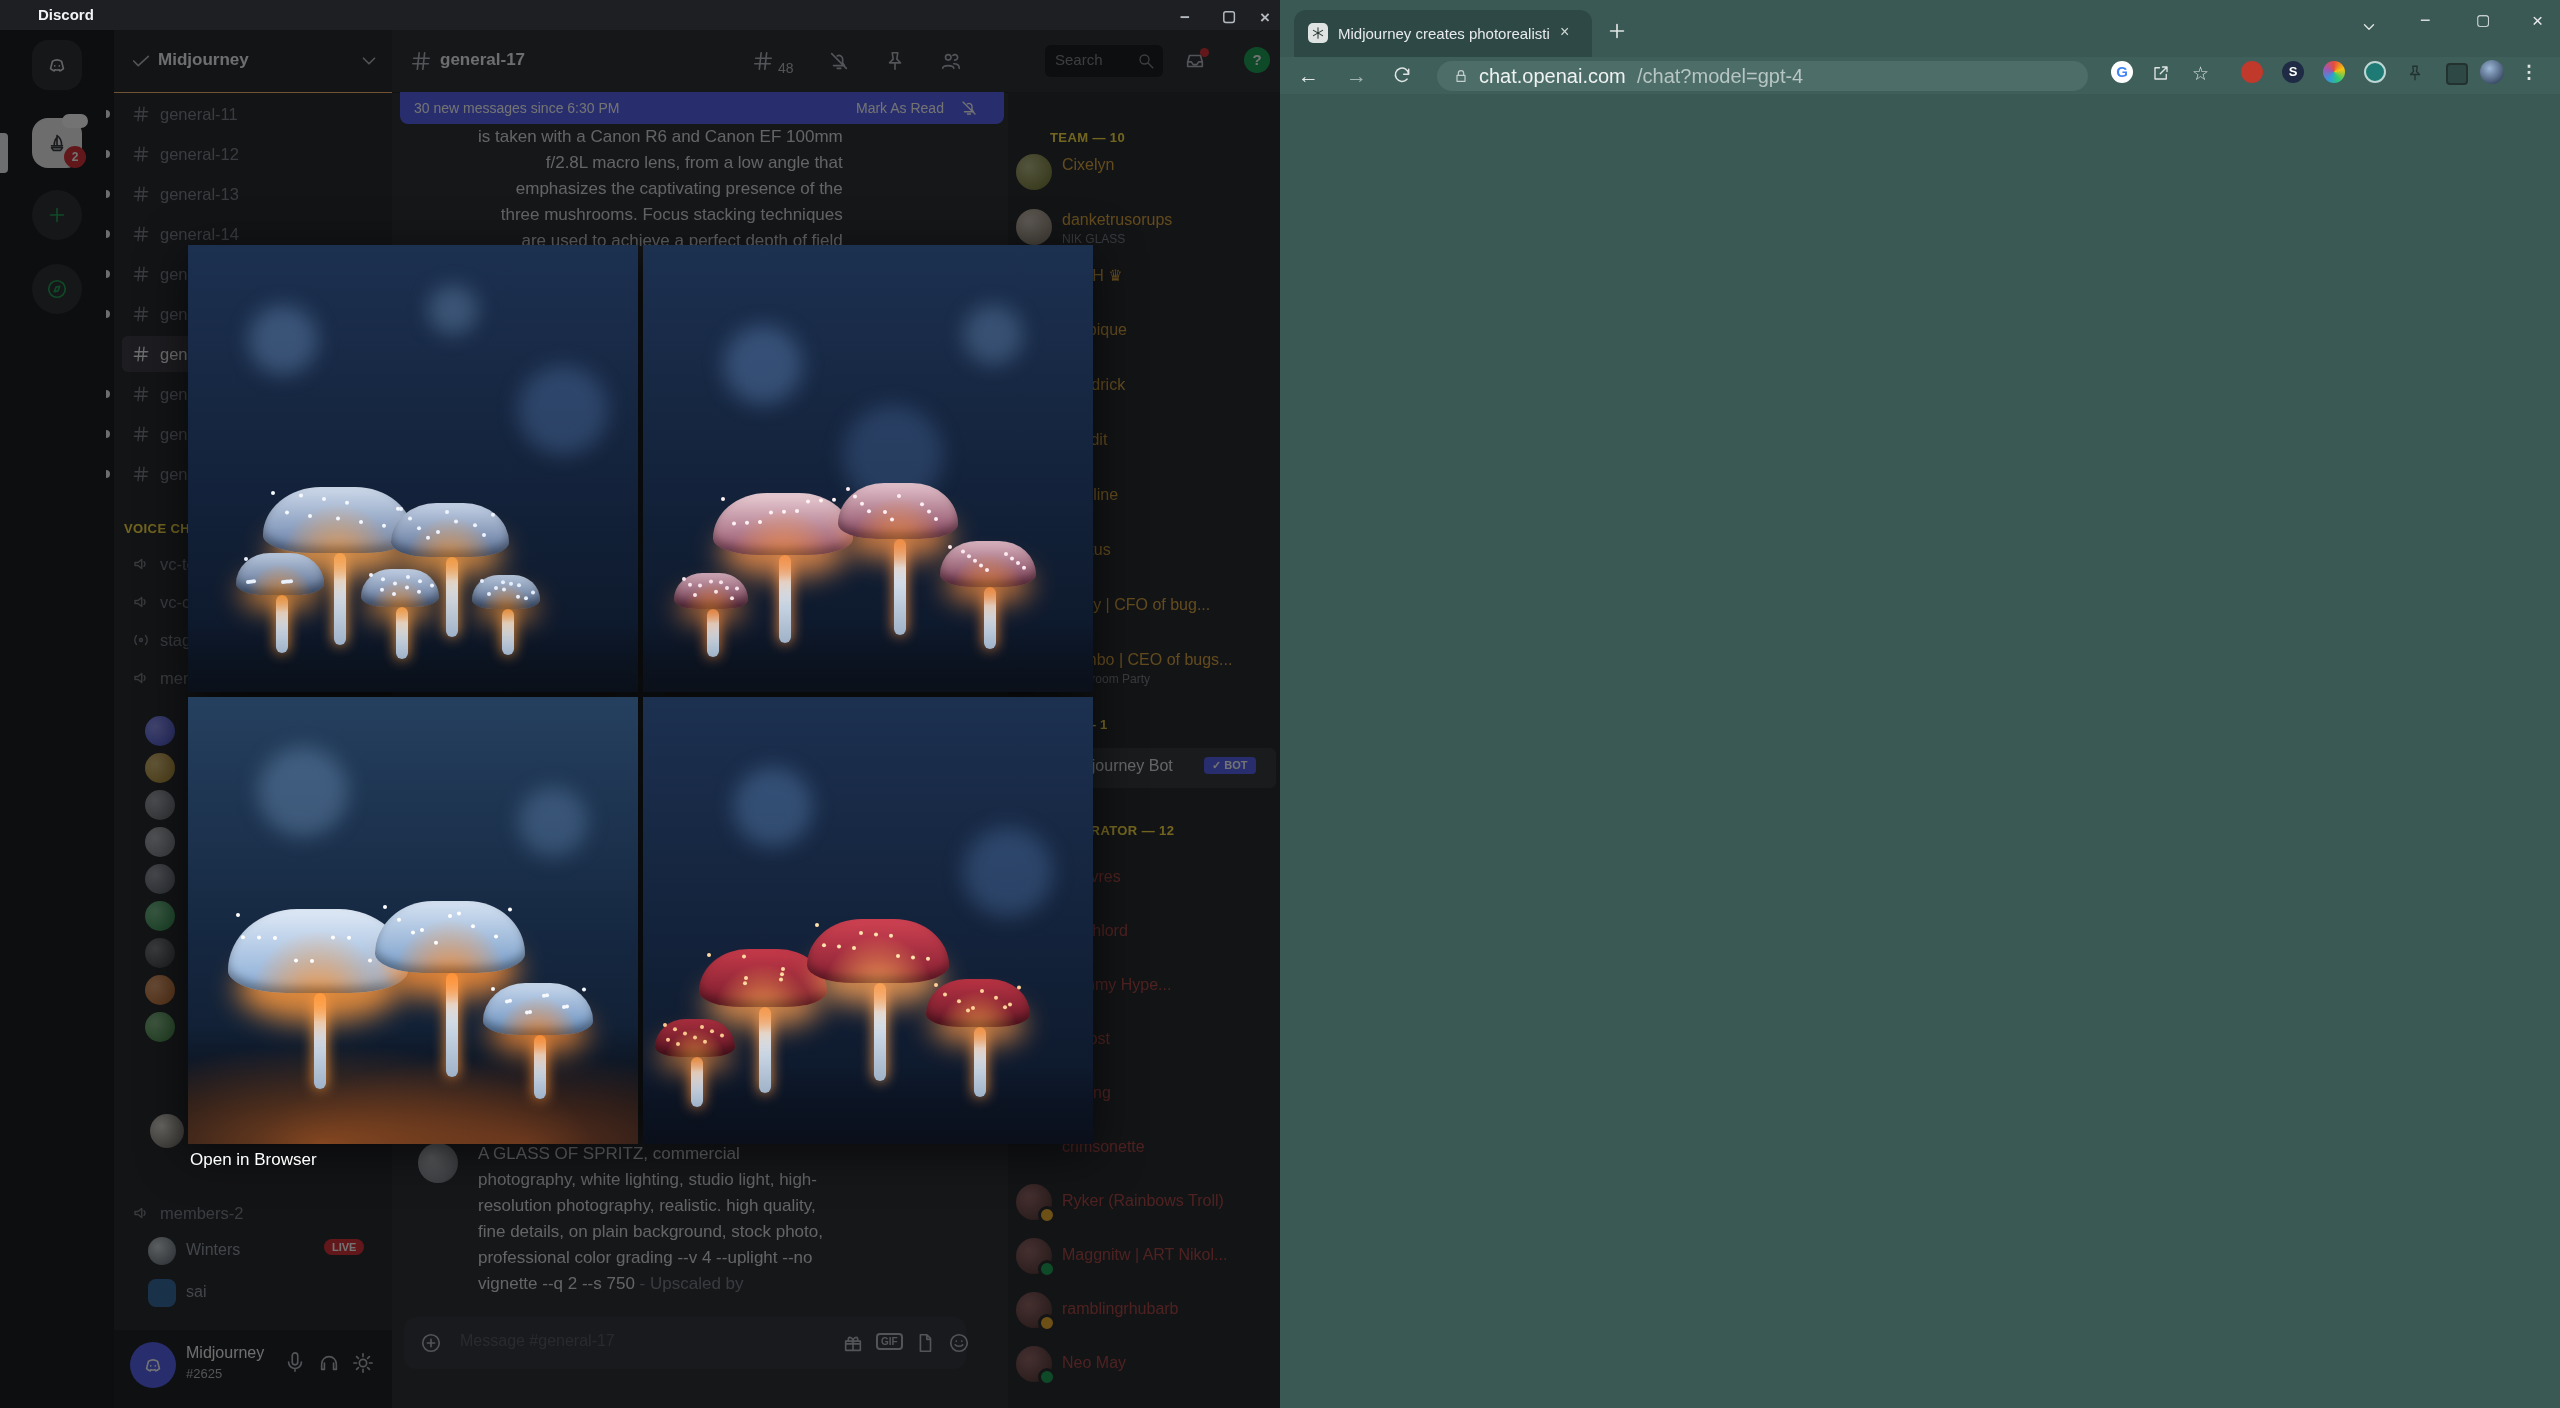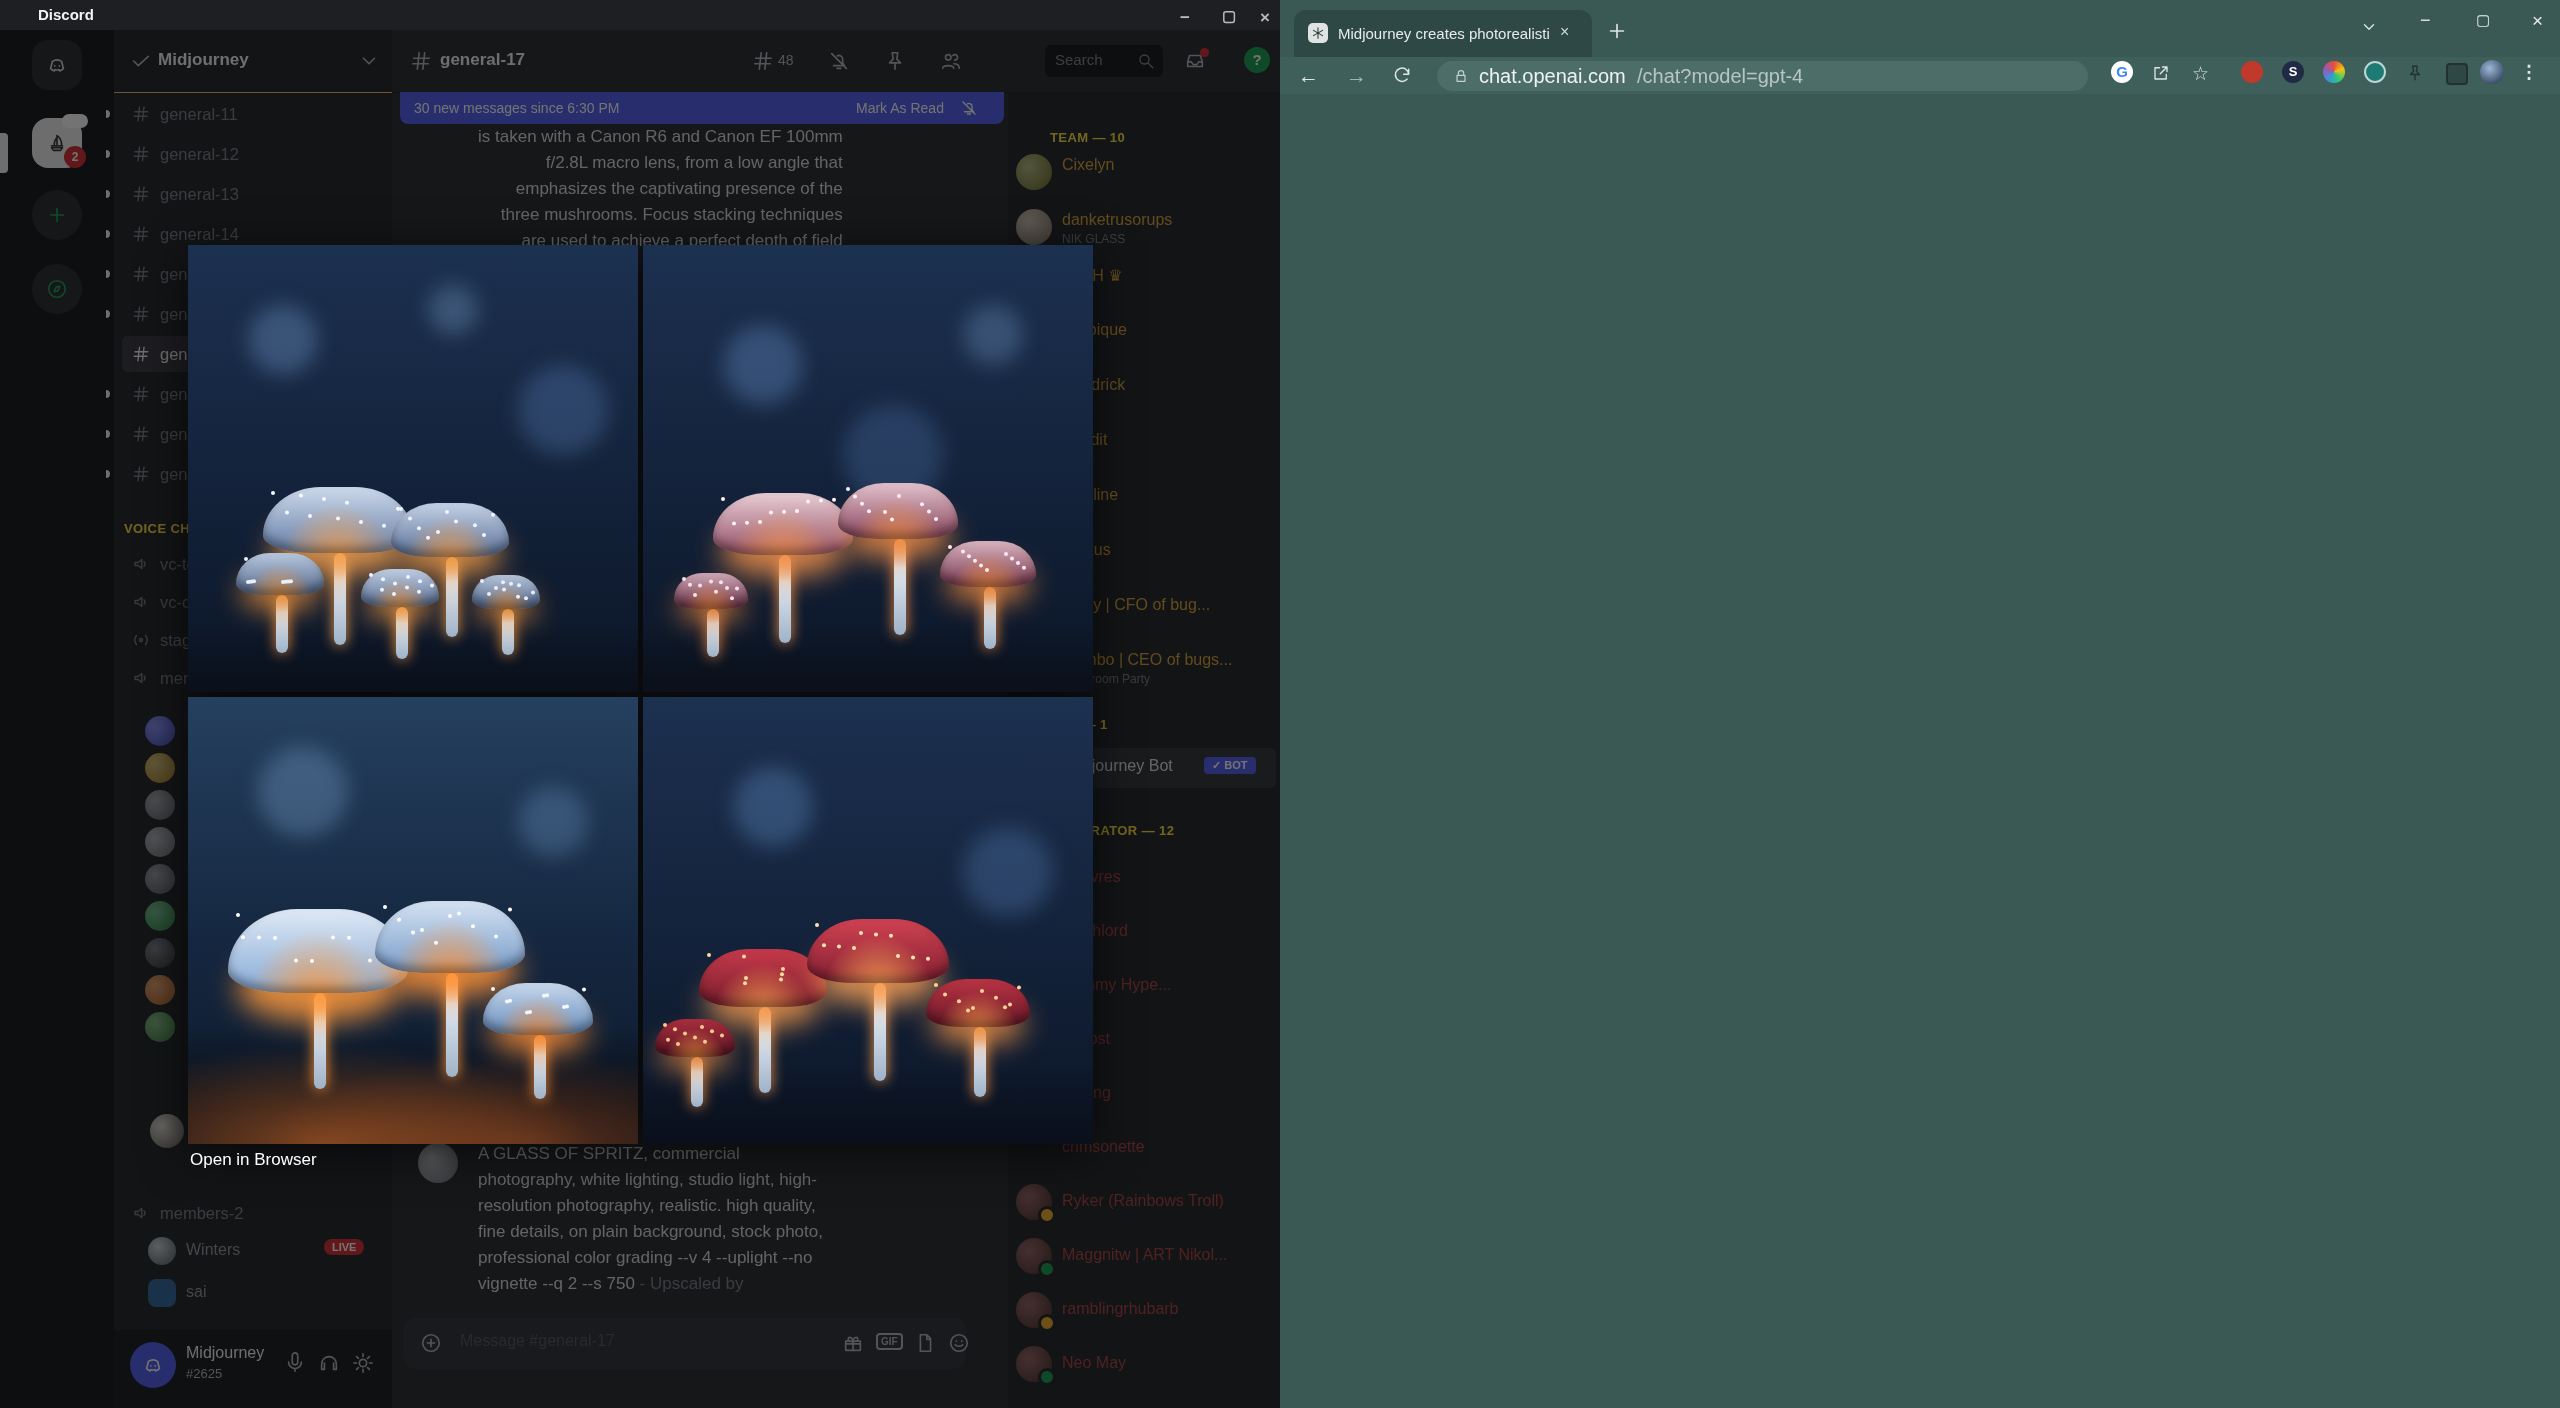--- a/index.html
+++ b/index.html
@@ -272,21 +272,21 @@
 
     <div id="d-chatcol" class="abs"></div>
     <div id="d-header" class="abs">
       <span class="abs d-hicon" style="left:18px;top:20px;"><span class="svgslot"><svg viewBox="0 0 24 24" class="ic" width="22" height="22">
               <path d="M10 3 8 21M16 3l-2 18M4 9h17M3 15h17" fill="none" stroke="currentColor" stroke-width="1.8" stroke-linecap="round" stroke-linejoin="round"></path>
             </svg></span></span>
       <span class="abs" style="left:48px;top:20px;color:#f2f3f5;font-weight:bold;font-size:17px;">general-17</span>
       <span class="abs d-hicon" style="left:360px;top:20px;"><span class="svgslot"><svg viewBox="0 0 24 24" class="ic" width="22" height="22">
               <path d="M10 3 8 21M16 3l-2 18M4 9h17M3 15h17" fill="none" stroke="currentColor" stroke-width="1.8" stroke-linecap="round" stroke-linejoin="round"></path>
             </svg></span></span>
-      <span class="abs" style="left:386px;top:22px;color:#b5bac1;font-size:14px;">48</span>
+      <span class="abs" style="left:386px;top:30px;color:#b5bac1;font-size:14px;">48</span>
       <span class="abs d-hicon" style="left:436px;top:20px;"><span class="svgslot"><svg viewBox="0 0 24 24" class="ic" width="22" height="22">
               <path d="M4 4l16 16M6 17h12l-2-3v-4a4 4 0 0 0-6-3.5M10 20h4" fill="none" stroke="currentColor" stroke-width="1.8" stroke-linecap="round" stroke-linejoin="round"></path>
             </svg></span></span>
       <span class="abs d-hicon" style="left:492px;top:20px;"><span class="svgslot"><svg viewBox="0 0 24 24" class="ic" width="22" height="22">
               <path d="M9 3h6l-1 7 4 4H6l4-4zM12 14v7" fill="none" stroke="currentColor" stroke-width="1.8" stroke-linecap="round" stroke-linejoin="round"></path>
             </svg></span></span>
       <span class="abs d-hicon" style="left:548px;top:20px;"><span class="svgslot"><svg viewBox="0 0 24 24" class="ic" width="22" height="22">
               <path d="M9 11a3 3 0 1 0 0-6 3 3 0 0 0 0 6zM3 20c0-4 12-4 12 0M16 11a3 3 0 1 0-2-5M15 15c4 0 6 2 6 5" fill="none" stroke="currentColor" stroke-width="1.8" stroke-linecap="round" stroke-linejoin="round"></path>
             </svg></span></span>
       <div class="abs" style="left:653px;top:15px;width:118px;height:32px;background:#1e1f22;border-radius:6px;">

